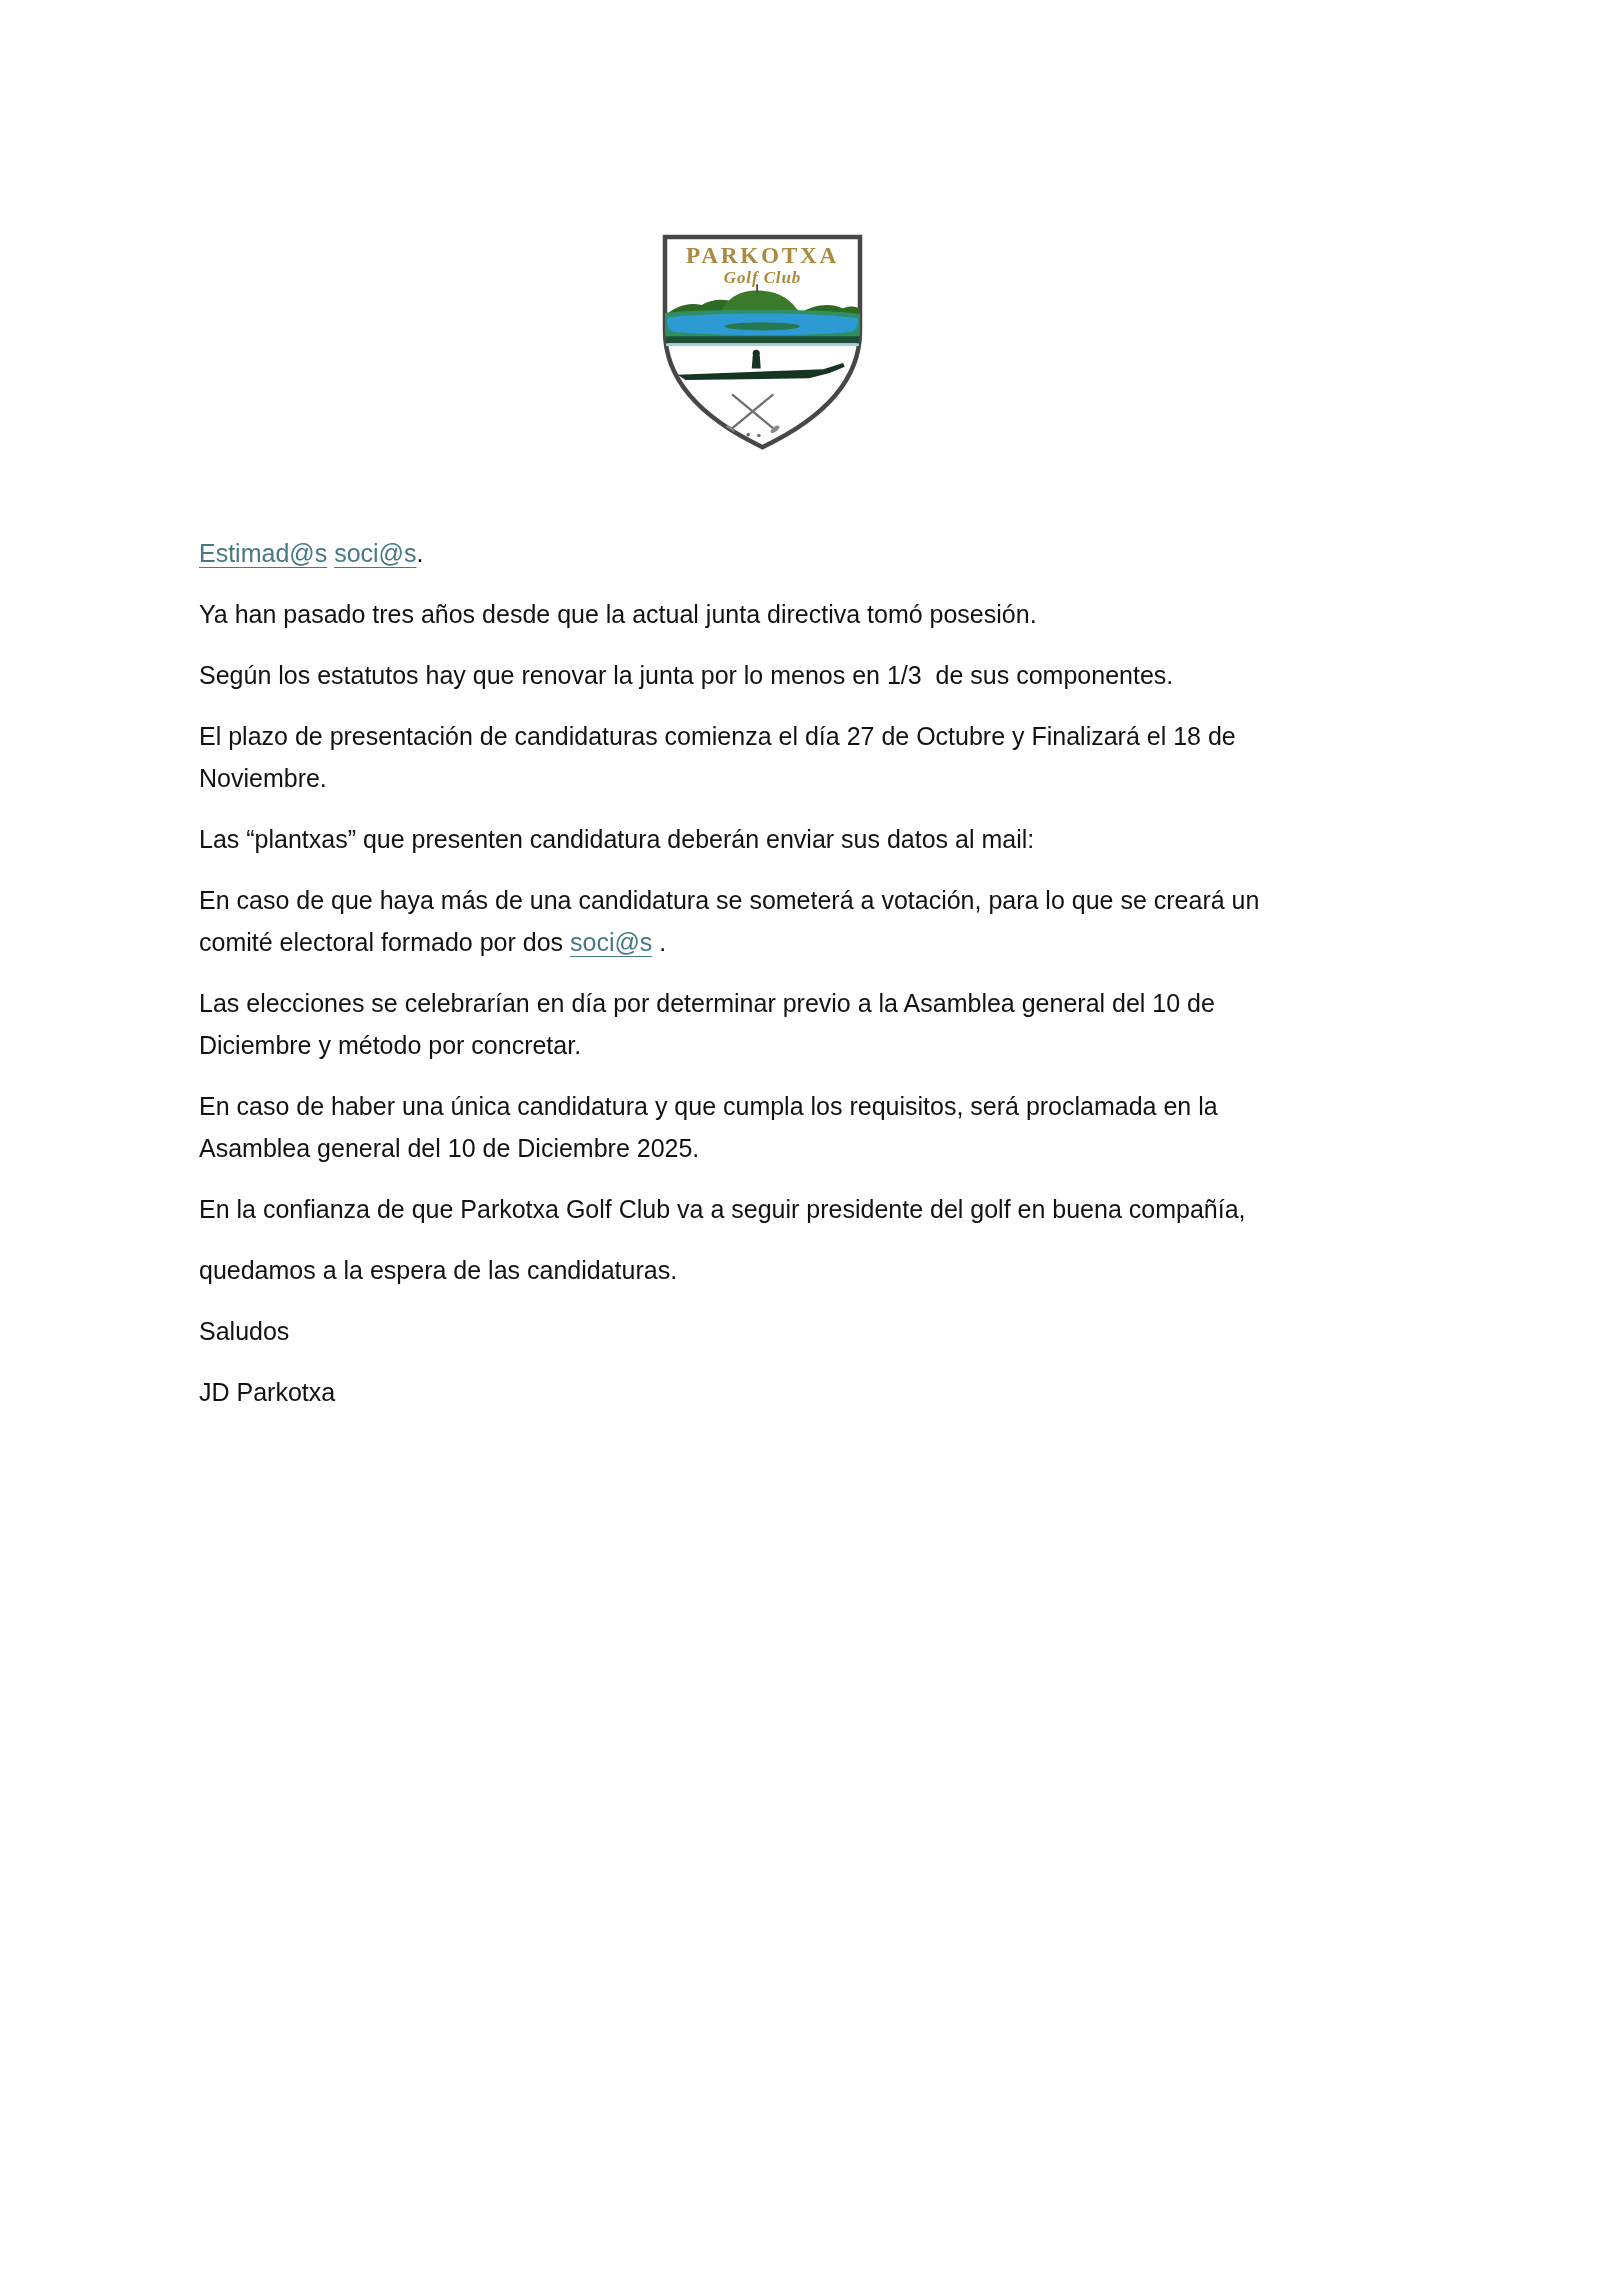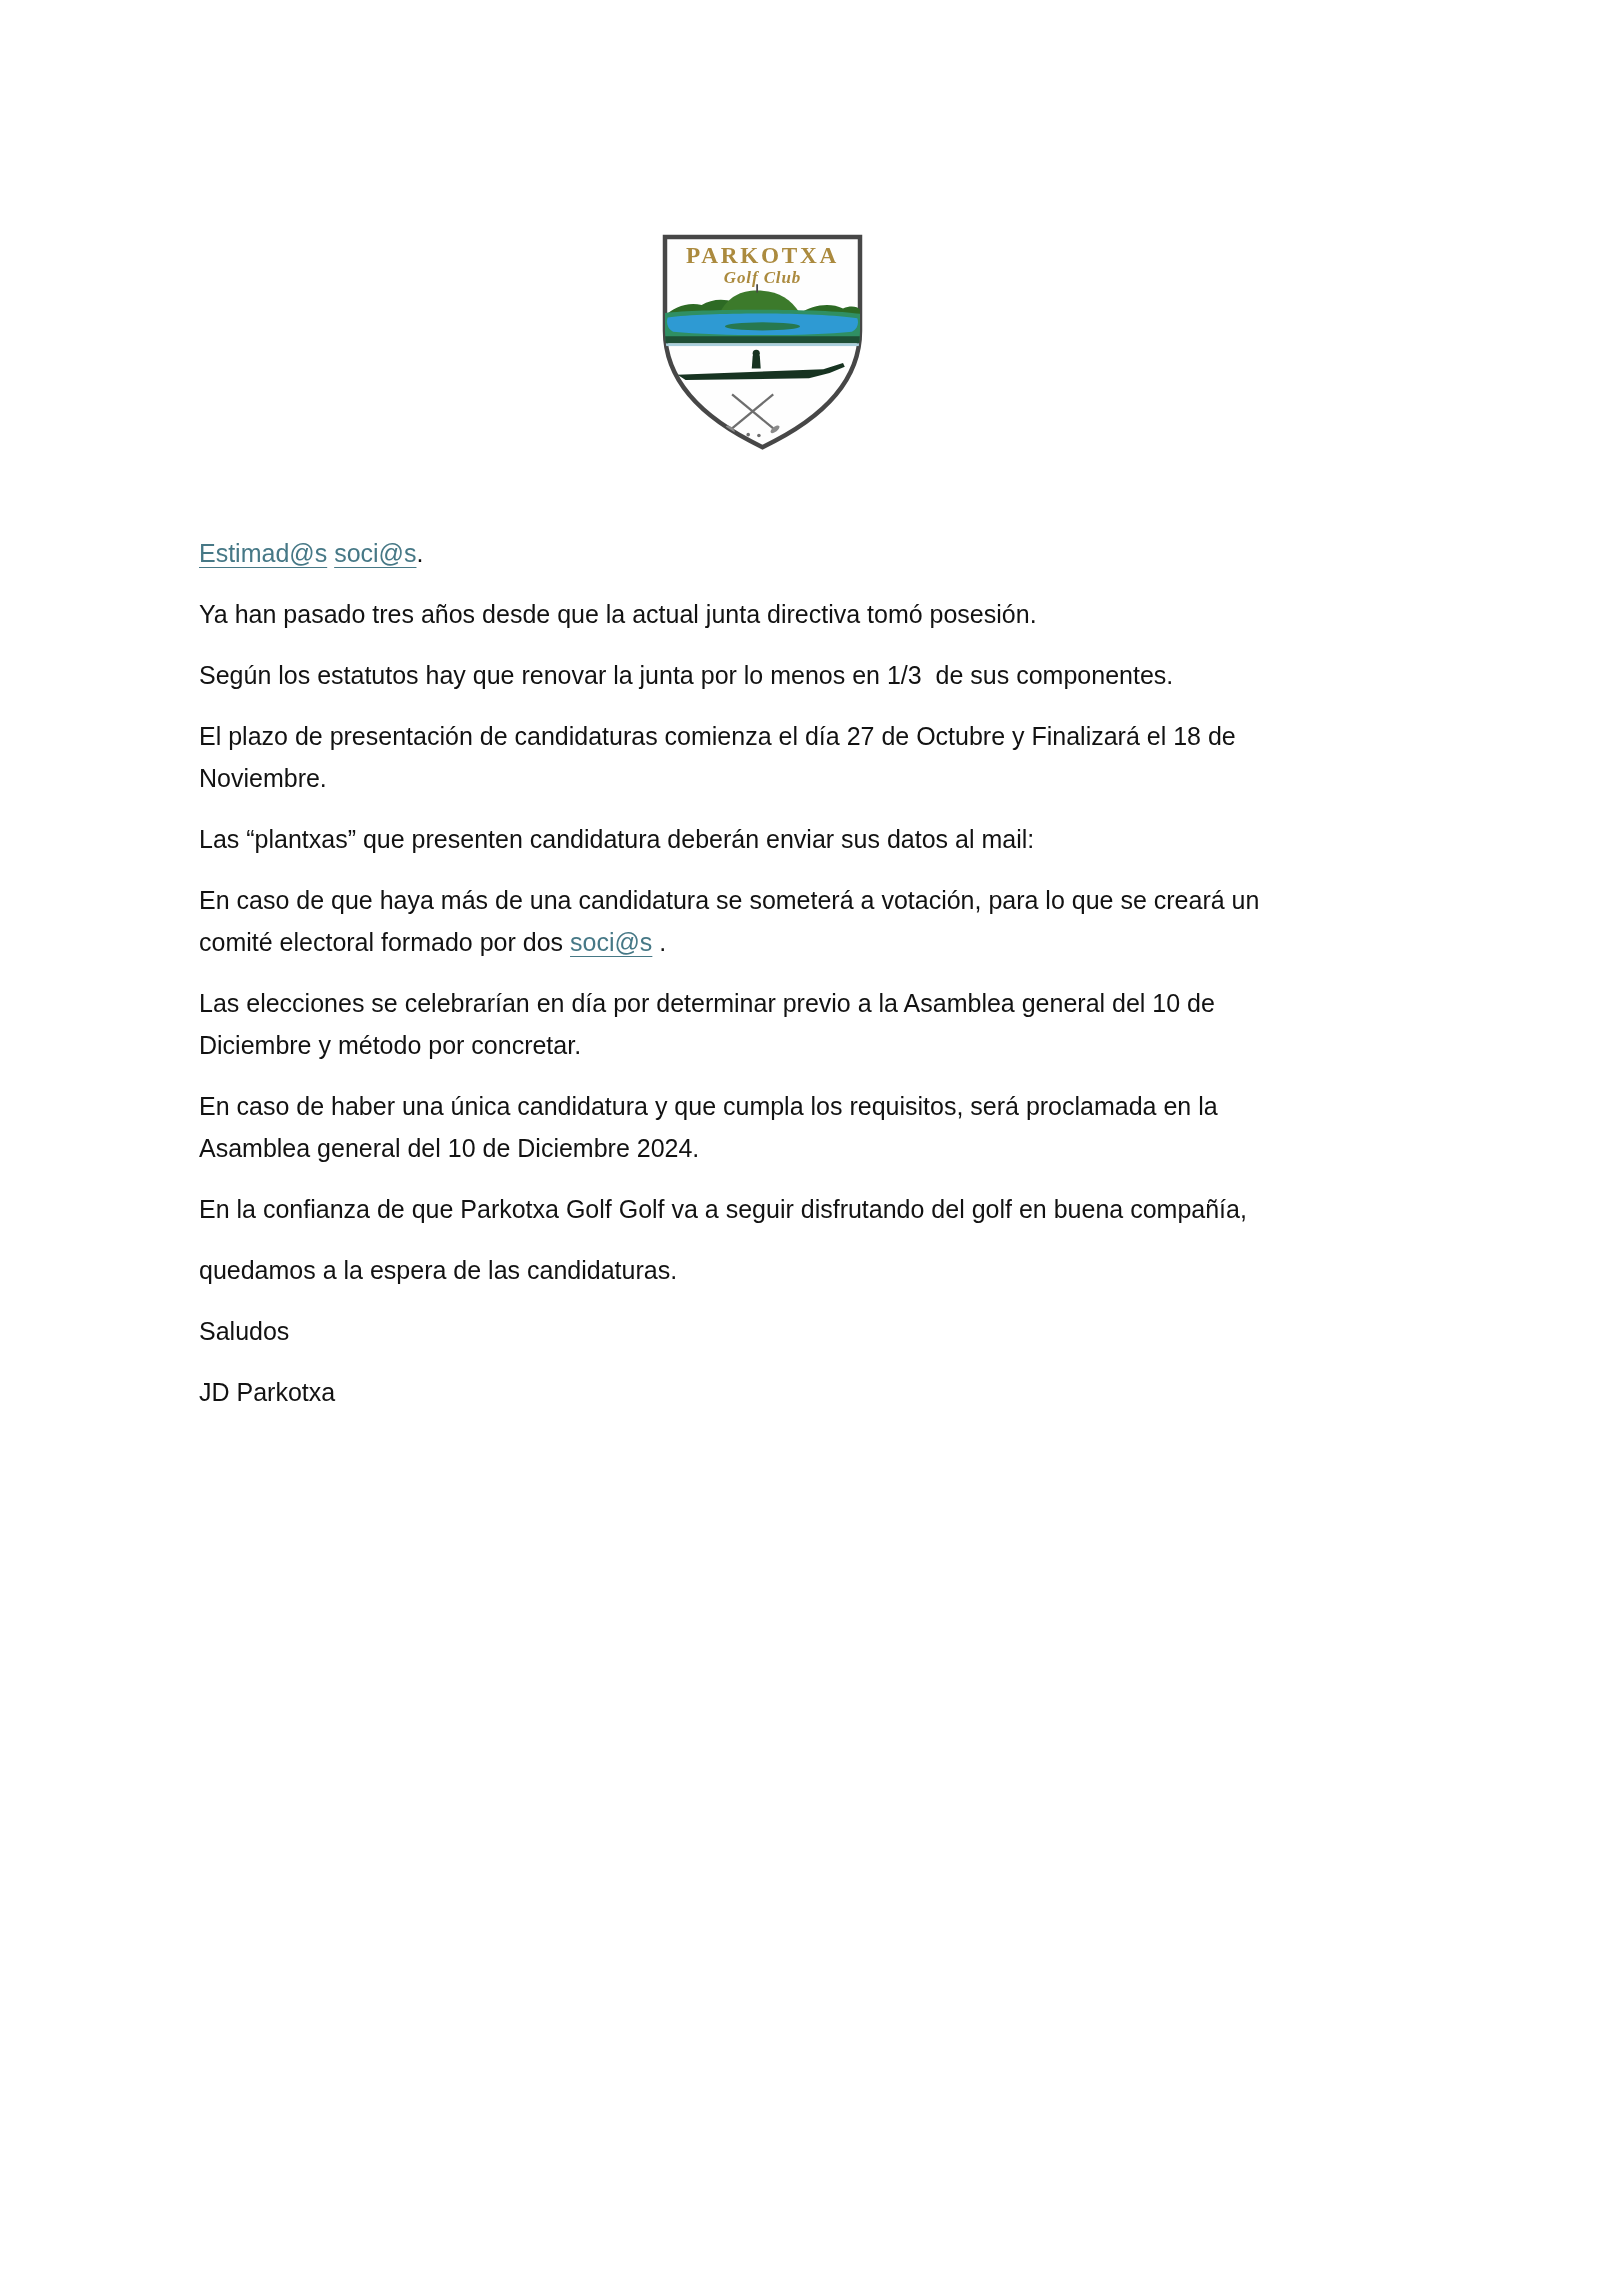--- a/index.html
+++ b/index.html
@@ -121,23 +121,23 @@
 
 
 
     <p><span>En caso de que haya más de una candidatura se someterá a votación, para lo que se creará un
 comité electoral formado por dos </span><a class="doc-link">soci@s</a><span> .</span></p>
 
     <p>Las elecciones se celebrarían en día por determinar previo a la Asamblea general del 10 de
 Diciembre y método por concretar.</p>
 
     <p>En caso de haber una única candidatura y que cumpla los requisitos, será proclamada en la
-Asamblea general del 10 de Diciembre 2024.</p>
+Asamblea general del 10 de Diciembre 2025.</p>
 
-    <p>En la confianza de que Parkotxa Golf Golf va a seguir disfrutando del golf en buena compañía,</p>
+    <p>En la confianza de que Parkotxa Golf Club va a seguir presidente del golf en buena compañía,</p>
 
     <p>quedamos a la espera de las candidaturas.</p>
 
     <p>Saludos</p>
 
     <p>JD Parkotxa</p>
 
     <p class="spacer-line"></p>
 
   </div>

